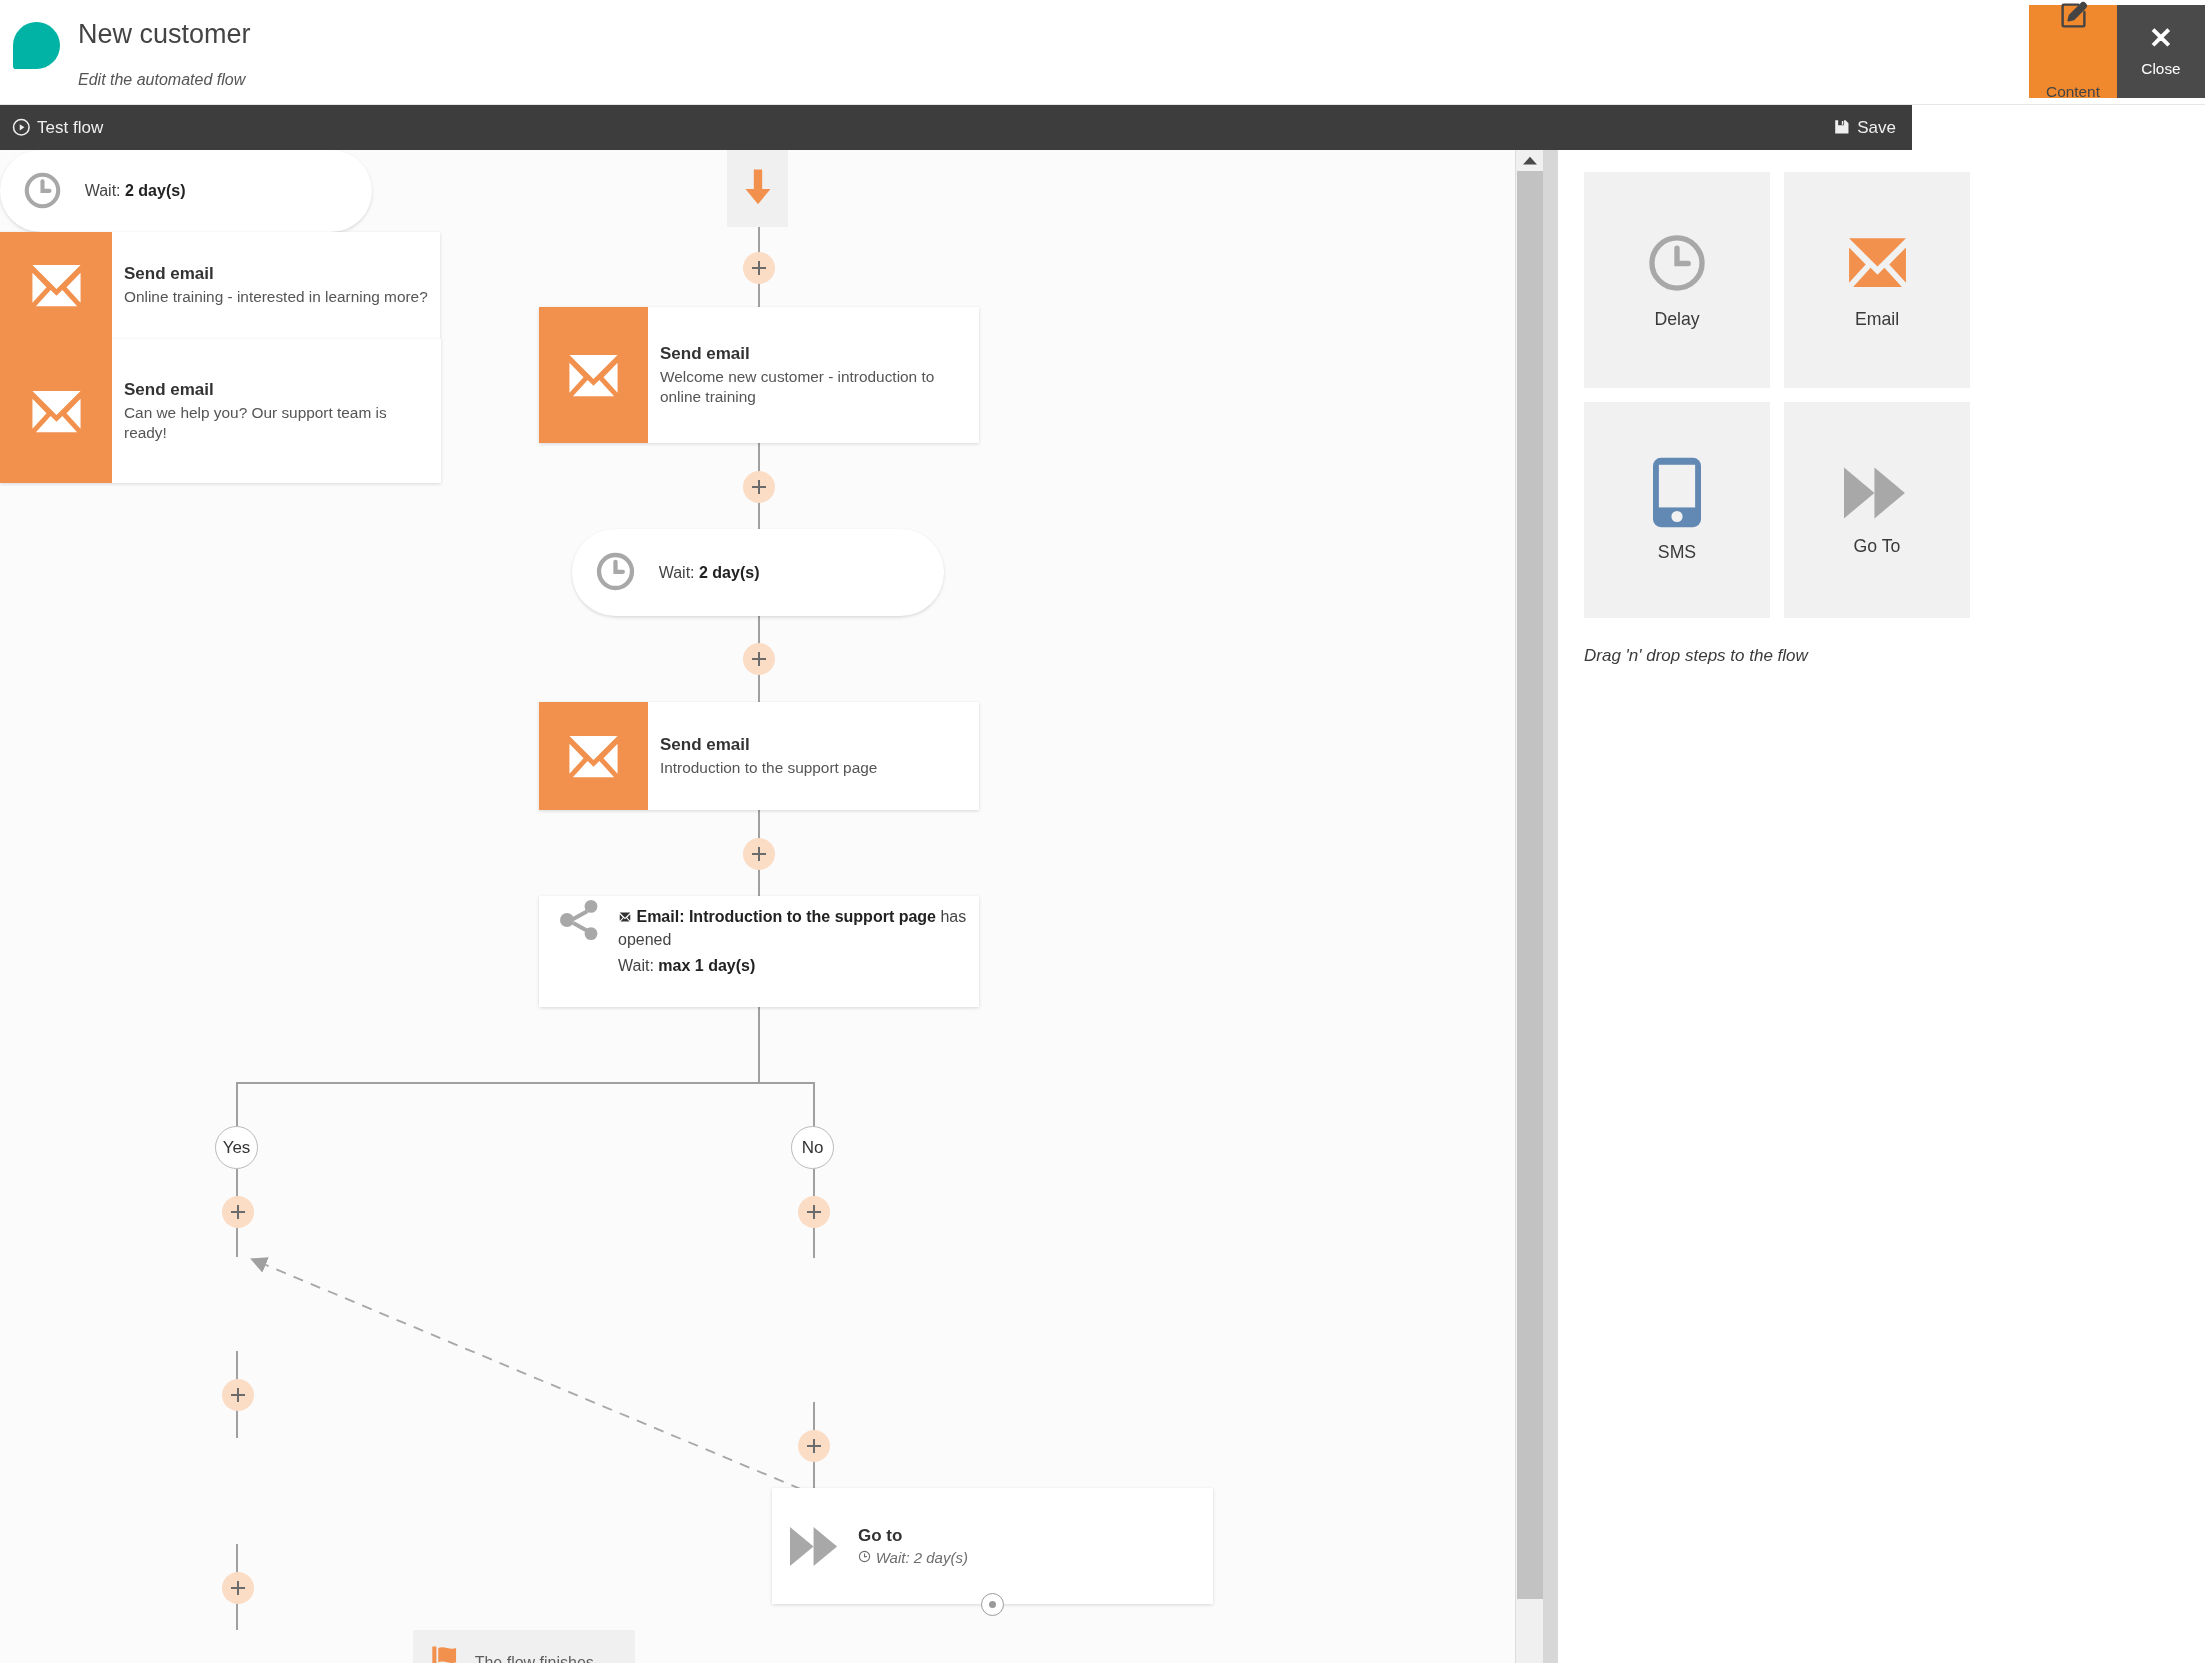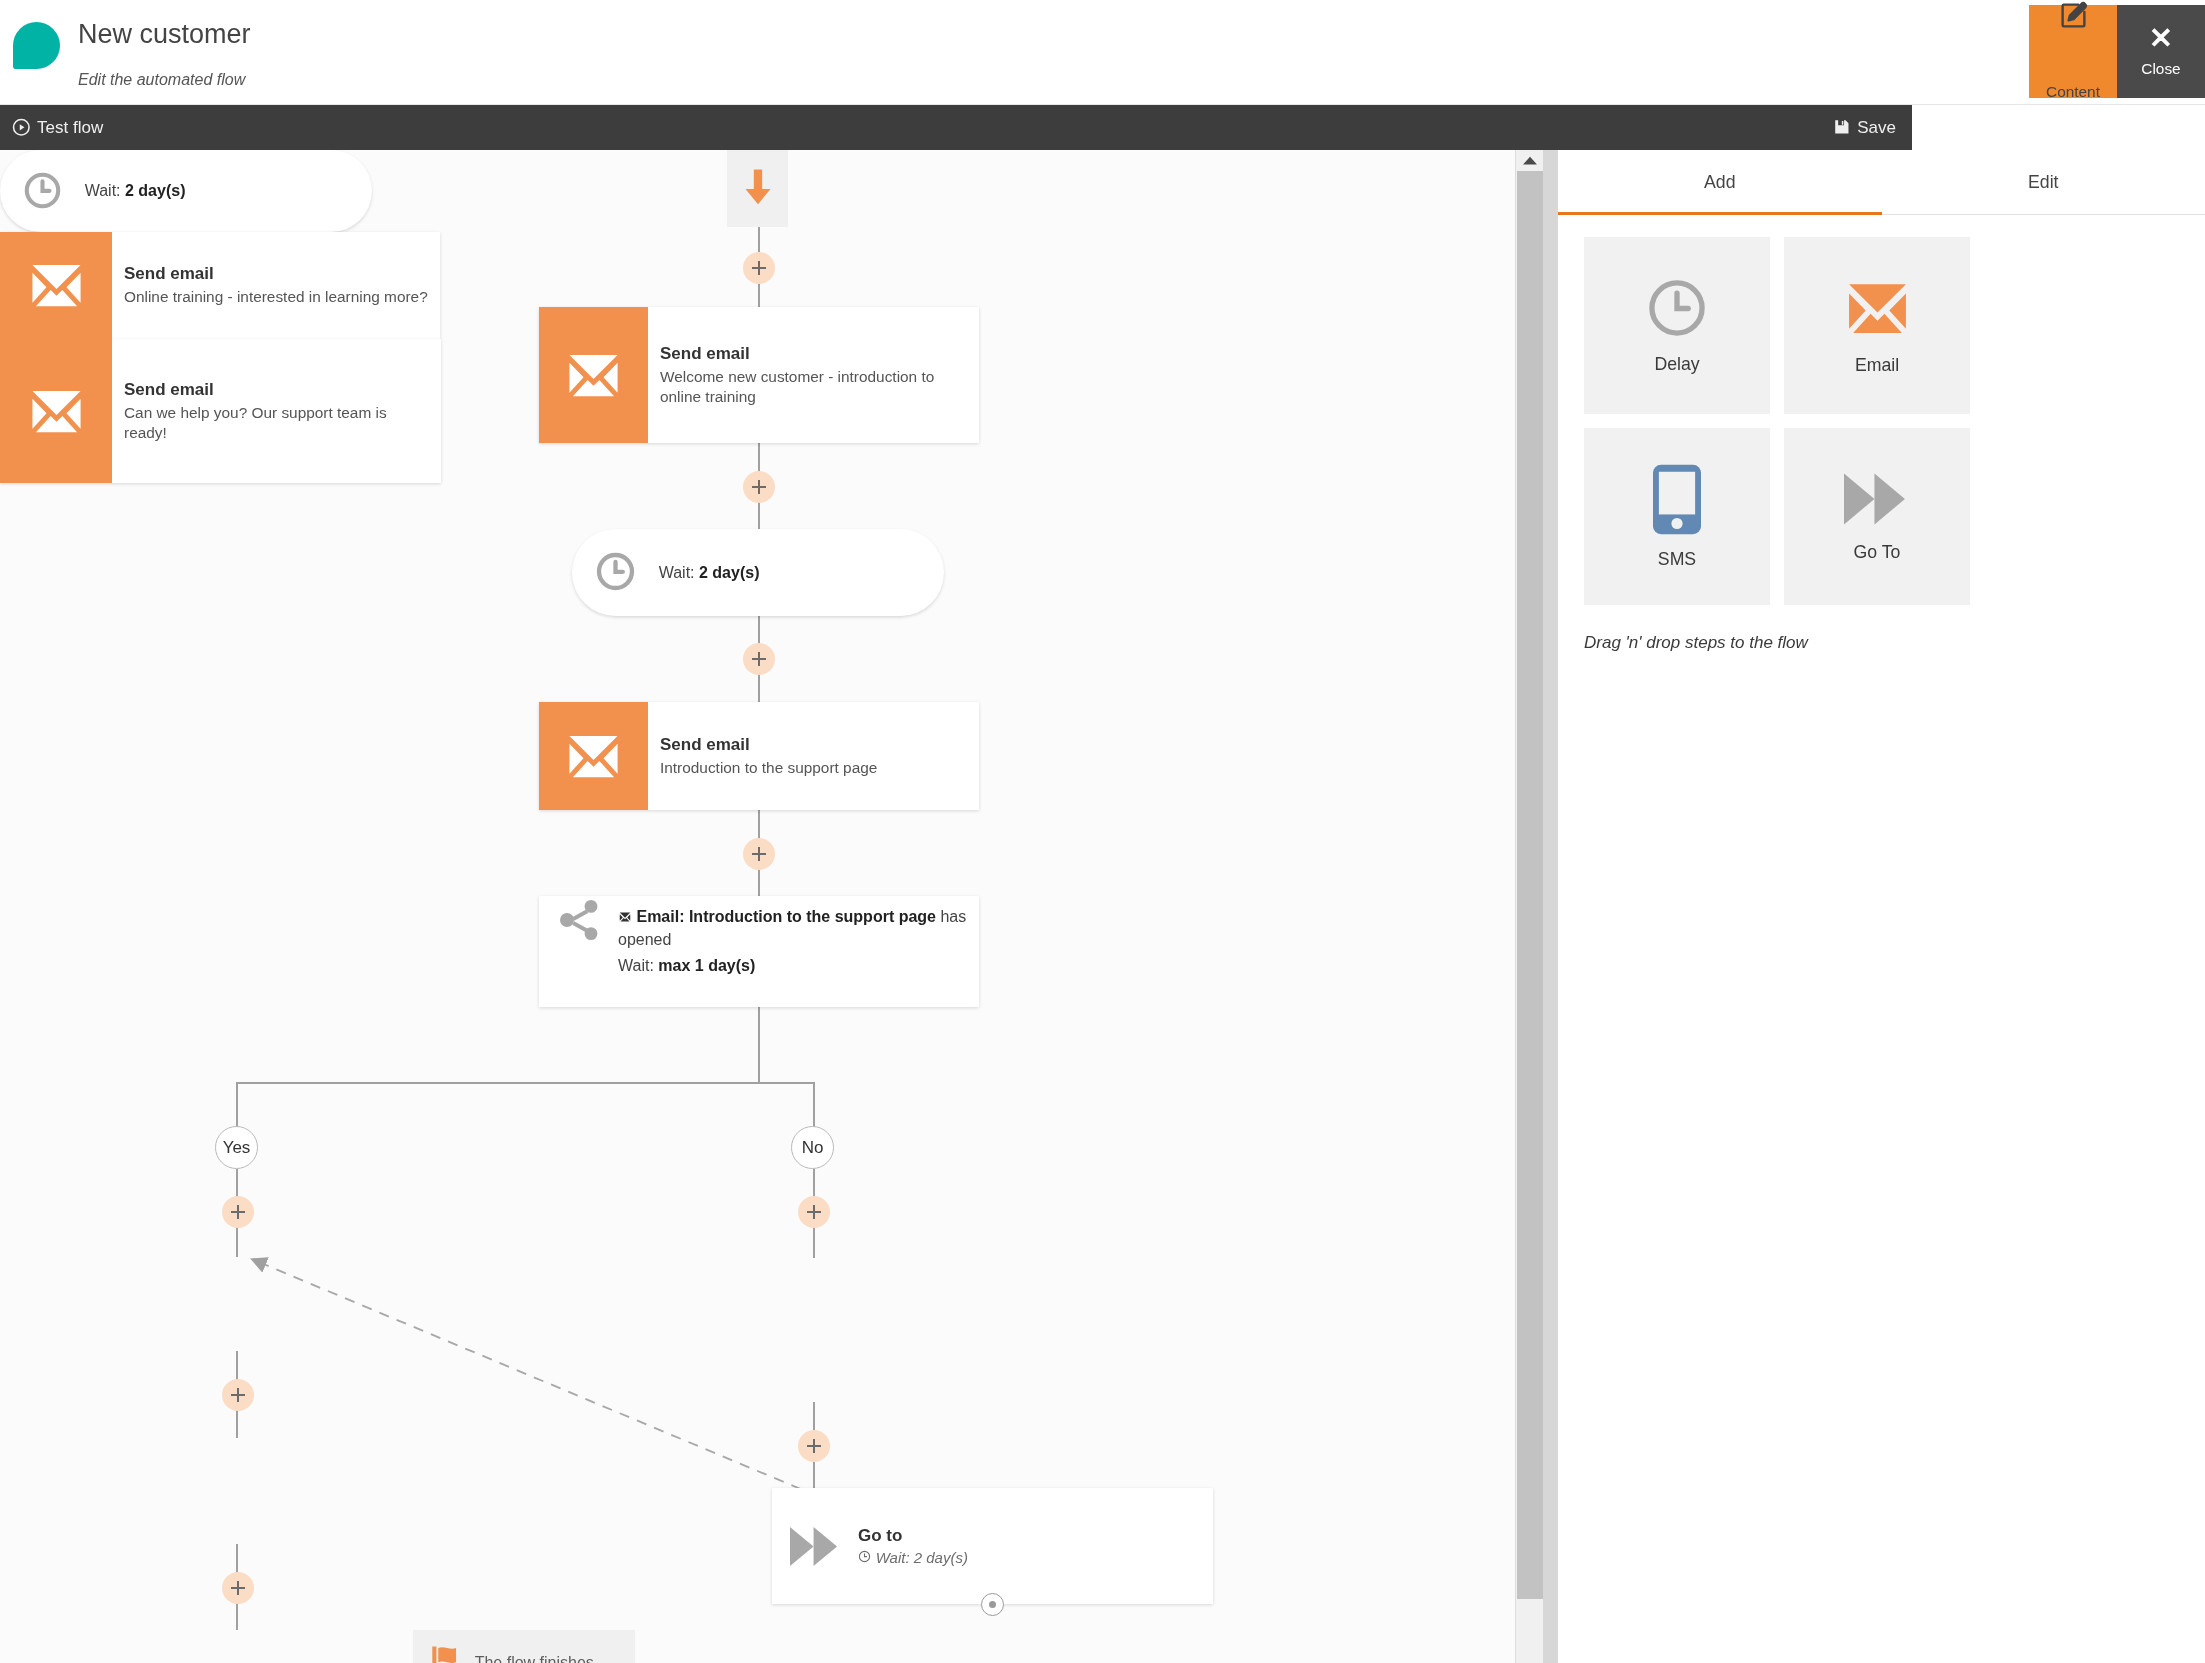--- a/index.html
+++ b/index.html
@@ -156,21 +156,21 @@
   .tabs { display:flex; height:65px; border-bottom:1.4px solid #e2e2e2; }
   .tab {
     flex:1; display:flex; align-items:center; justify-content:center;
     font-size:17.7px; color:#444; cursor:pointer; position:relative;
   }
   .tab.active::after {
     content:""; position:absolute; left:0; right:0; bottom:-1.4px; height:3.3px; background:#e8761a;
   }
   .steps { padding:22.3px 26px 0 26px; display:grid; grid-template-columns:repeat(2,186px); gap:14px; }
   .step {
-    height:177px; background:#f1f1f1; display:flex; flex-direction:column;
+    height:216px; background:#f1f1f1; display:flex; flex-direction:column;
     align-items:center; justify-content:center; gap:12px; cursor:pointer;
   }
   .step .slbl { font-size:17.7px; color:#3a3a3a; }
   .hint { margin:28px 0 0 26px; font-size:17px; color:#3a3a3a; font-style:italic; }
 </style>
 </head>
 <body>
 
 <div class="header">
   <div class="logo">
@@ -423,24 +423,20 @@
   <div class="sb-up">
     <svg width="16" height="9.3" viewBox="0 0 20 12" fill="#4a4a4a">
         <polygon points="10,1 19,11 1,11"></polygon>
       </svg>
   </div>
   <div class="sb-thumb"></div>
 </div>
 <div class="sb-gutter"></div>
 
 <div class="right-panel">
-  <div class="tabs">
-    <div class="tab active">Add</div>
-    <div class="tab">Edit</div>
-  </div>
 
   <div class="steps">
     <div class="step">
       <span>
         <svg width="64" height="64" viewBox="0 0 24 24" fill="none" stroke="#a8a8a8" stroke-width="2">
             <circle cx="12" cy="12" r="9.4"></circle>
             <path d="M12 6.4v5.8h4.2" stroke-linecap="round"></path>
           </svg>
       </span>
       <span class="slbl">Delay</span>

